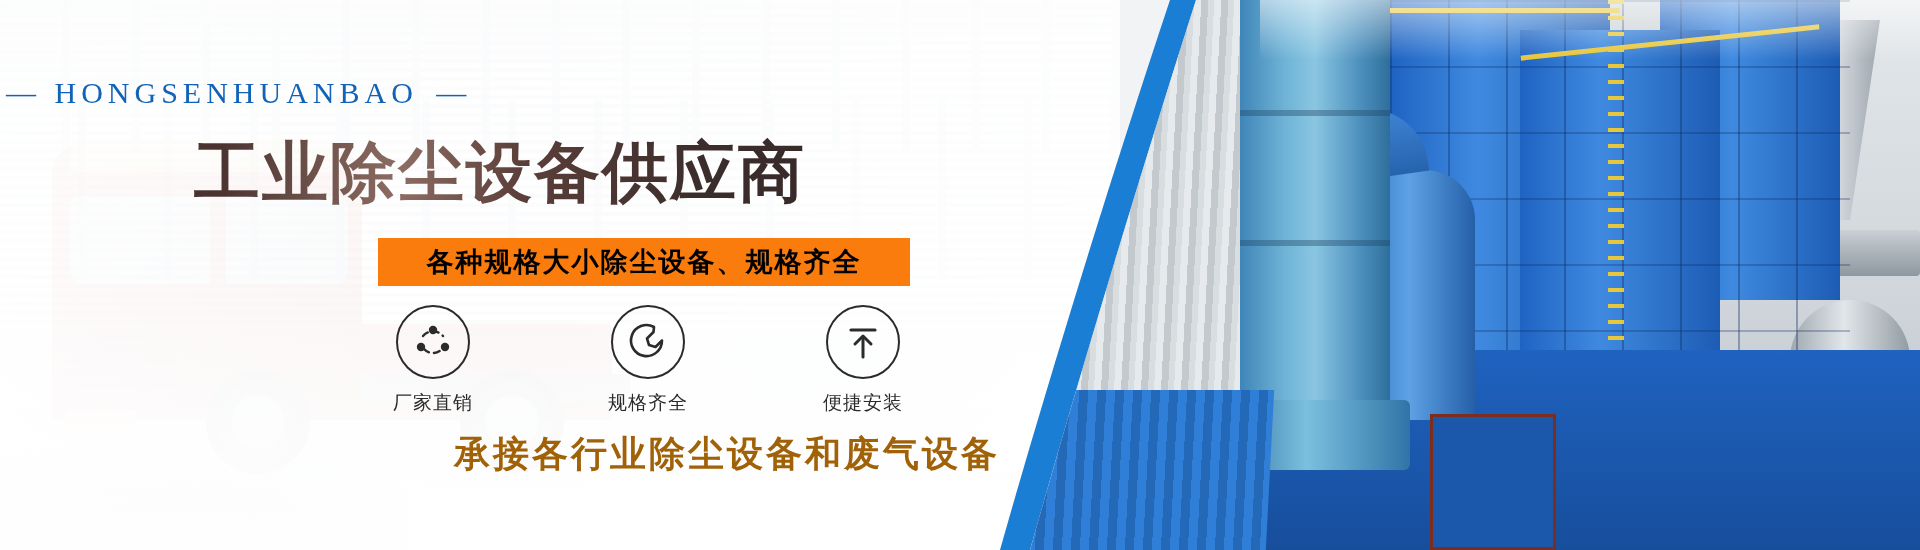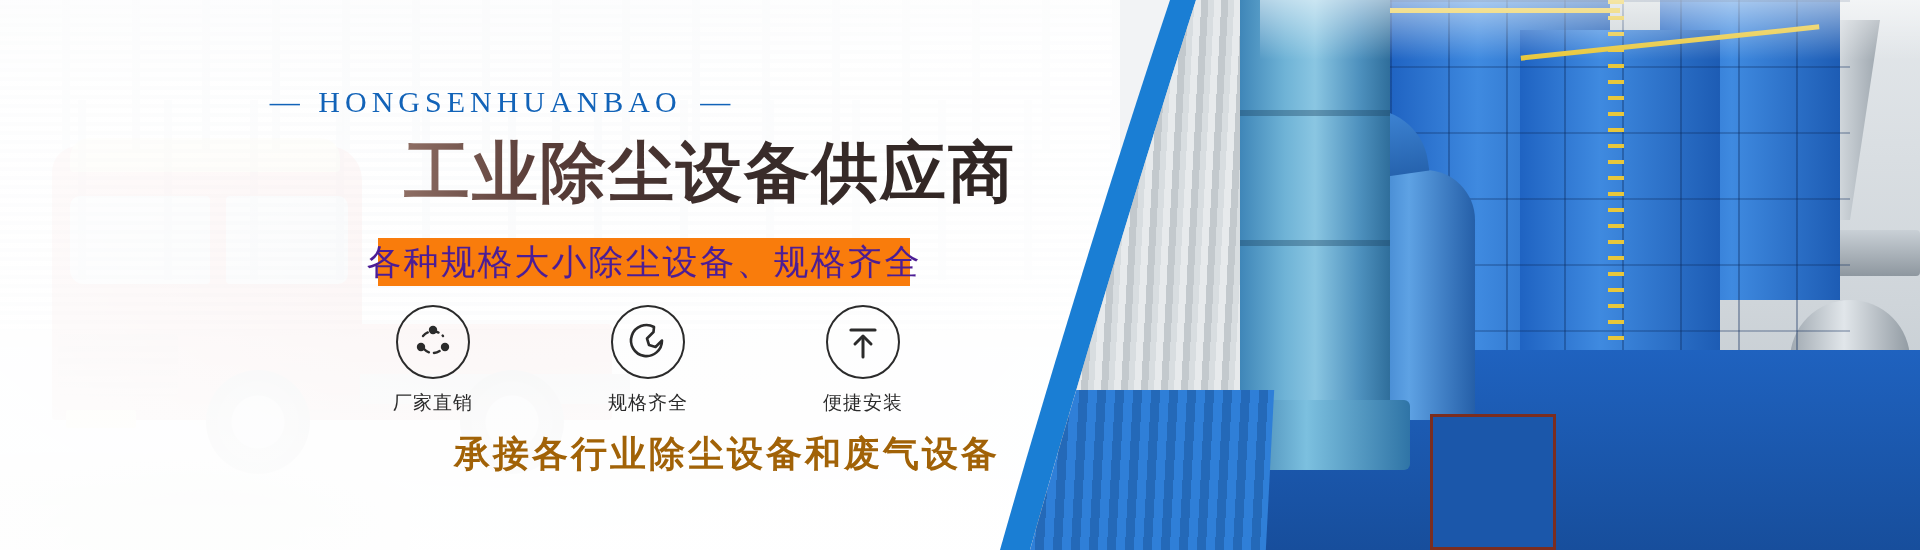--- a/index.html
+++ b/index.html
@@ -221,44 +221,44 @@
   }
   .sky-top{
     position:absolute;left:300px;top:0;width:660px;height:60px;
     background:linear-gradient(180deg,rgba(255,255,255,.55),rgba(255,255,255,0));
   }
 
   
   .content{position:absolute;left:0;top:0;width:1120px;height:550px;}
 
   .eyebrow{
-    position:absolute;left:0;top:85px;width:1000px;
-    text-align:center;
+    position:absolute;left:0;top:76px;width:1000px;
+    text-align:left;
     font-family:"Liberation Serif","DejaVu Serif",serif;
     font-size:30px;letter-spacing:5px;color:#1263b8;white-space:nowrap;
   }
   .eyebrow .dash{display:inline-block;padding:0 6px;letter-spacing:0;}
 
   .title{
-    position:absolute;left:0;top:128px;width:1000px;text-align:right;
+    position:absolute;left:0;top:128px;width:1000px;text-align:center;
     font-size:66px;font-weight:bold;letter-spacing:2px;
     color:#3a2d2b;
     background:linear-gradient(92deg,#3a2c2a 0%,#4a3330 22%,#8d6d63 40%,#5c3f3a 52%,#3b2d2b 70%,#2f2523 100%);
     -webkit-background-clip:text;background-clip:text;
     -webkit-text-fill-color:transparent;color:transparent;
-    text-shadow:none;white-space:nowrap;padding-left:16px;
+    text-shadow:none;white-space:nowrap;
   }
 
   .orange-bar{
     position:absolute;left:378px;top:238px;width:532px;height:48px;
     background:#f97c0c;
     display:flex;align-items:center;justify-content:center;
   }
   .orange-bar span{
-    color:#4c1d95;font-size:35px;letter-spacing:2px;white-space:nowrap;
+    color:#000000;font-size:27px;letter-spacing:2px;white-space:nowrap;font-weight:bold;
   }
 
   .features{
     position:absolute;left:378px;top:305px;width:540px;height:112px;
     display:flex;justify-content:space-between;
   }
   .feat{width:110px;display:flex;flex-direction:column;align-items:center;}
   .feat .ring{
     width:70px;height:70px;border-radius:50%;
     border:2.5px solid #2b2b2b;

